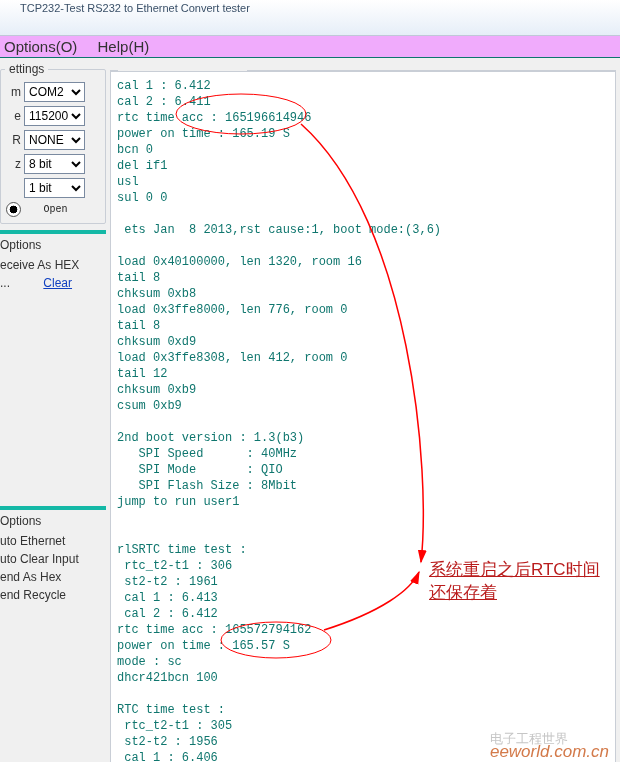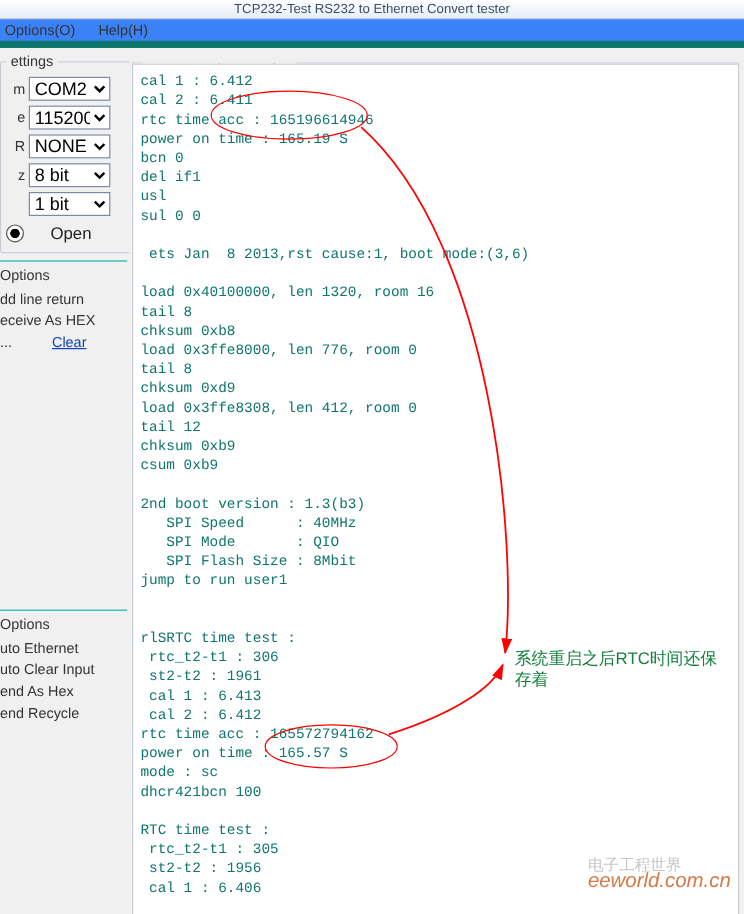--- a/index.html
+++ b/index.html
@@ -9,33 +9,32 @@
     font-size: 12px;
     background: #f0f0f0;
     width: 620px;
     height: 762px;
     overflow: hidden;
     position: relative;
   }
   .titlebar {
     background: linear-gradient(#ffffff,#e6eef8);
     border-bottom: 1px solid #c0c8d8;
-    height: 16px;
+    height: 36px;
     color: #3a5068;
-    padding: 2px 10px;
+    padding: 2px 20px;
     font-size: 11px;
     white-space: nowrap;
     overflow: hidden;
-    text-align: center;
   }
   .menubar {
-    background: #3b82f6;
-    border-bottom: 6px solid #0f766e;
+    background: #f0abfc;
+    border-bottom: 1px solid #0f766e;
     padding: 2px 4px;
-    font-size: 12px;
+    font-size: 15px;
     color: #333;
   }
   .menubar span { margin-right: 16px; cursor: default; }
   .layout {
     display: flex;
     height: calc(762px - 40px);
   }
   .left {
     width: 108px;
     flex: none;
@@ -59,50 +58,50 @@
     font-size: 12px;
     color: #333;
     padding: 0 4px;
     background: #f0f0f0;
   }
   .row { display: flex; align-items: center; margin-bottom: 4px; gap: 3px;}
   .lbl { width: 16px; text-align: right; color: #333; font-size:12px; overflow:hidden;}
   select.setting {
     flex: 1;
     width: 0;
-    font-size: 15px;
+    font-size: 12px;
     height: 20px;
     border: 1px solid #7a8aa0;
     background: #fff;
   }
   .open-row { display:flex; align-items:center; justify-content:center; margin-top:4px;}
   .radio-dot {
     width: 15px; height: 15px; border-radius: 50%;
     border: 1px solid #555; background: radial-gradient(circle at 50% 50%, #000 0 40%, #fff 45% 100%);
     margin-right: 6px;
   }
   .open-btn {
-    font-family: Liberation Sans, sans-serif;
-    font-size: 14px;
+    font-family: Liberation Mono, monospace;
+    font-size: 10px;
     color: #222;
     padding: 2px 16px;
   }
   .opt-item {
     font-size: 12px;
     color: #333;
     padding: 2px 0 2px 0;
     white-space: nowrap;
     overflow: hidden;
   }
   .clear-link {
     color: #1040c0;
     text-decoration: underline;
     margin-left: 30px;
   }
-  .options-title { color:#333; padding: 4px 0 4px 0; border-top: 1px solid #14b8a6; margin-top:4px;}
+  .options-title { color:#333; padding: 4px 0 4px 0; border-top: 4px solid #14b8a6; margin-top:4px;}
   .receive-box {
     border: 1px solid #c9ced6;
     background: #fff;
     height: 710px;
     position: relative;
     padding: 4px 6px;
     overflow: hidden;
   }
   .receive-legend {
     position: absolute;
@@ -120,23 +119,24 @@
   .console {
     font-family: "SimSun","NSimSun","Courier New",monospace;
     font-size: 12px;
     color: #0f766e;
     white-space: pre;
     line-height: 16px;
     padding-top: 2px;
   }
   .annot {
     position: absolute;
-    color: #15803d;
-    font-size: 14px;
+    color: #b91c1c;
+    font-size: 17px;
     pointer-events: none;
+    text-decoration: underline;
   }
   svg.overlay {
     position: absolute;
     top: 0; left: 0;
     pointer-events: none;
   }
   .watermark {
     position: absolute;
     right: 6px; bottom: 22px;
     font-size: 11px;
@@ -183,21 +183,20 @@
         <div class="lbl"></div>
         <select class="setting"><option>1 bit</option></select>
       </div>
       <div class="open-row">
         <div class="radio-dot"></div>
         <div class="open-btn">Open</div>
       </div>
     </fieldset>
 
     <div class="options-title">Options</div>
-    <div class="opt-item">dd line return</div>
     <div class="opt-item">eceive As HEX</div>
     <div class="opt-item">
       <span>...   </span>
       <span class="clear-link">Clear</span>
     </div>
 
     <div style="height:210px"></div>
 
     <div class="options-title">Options</div>
     <div class="opt-item">uto Ethernet</div>

